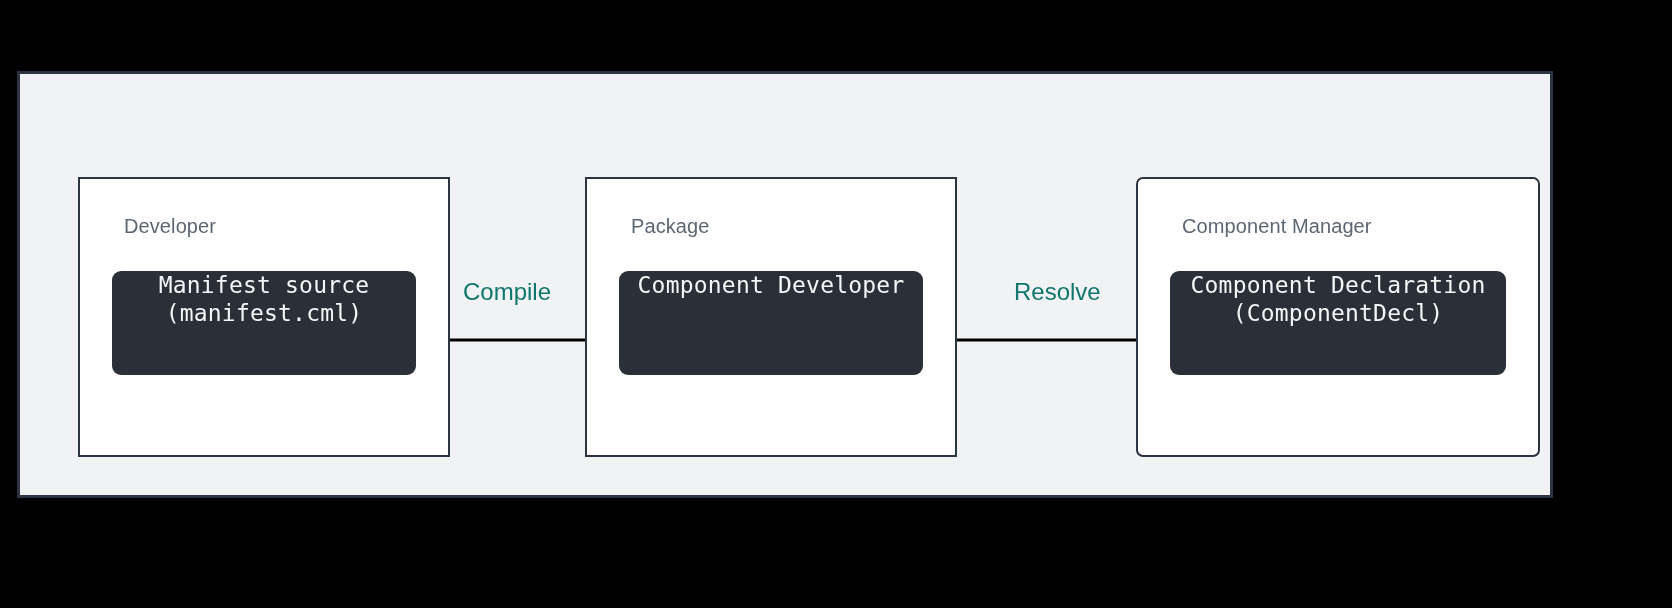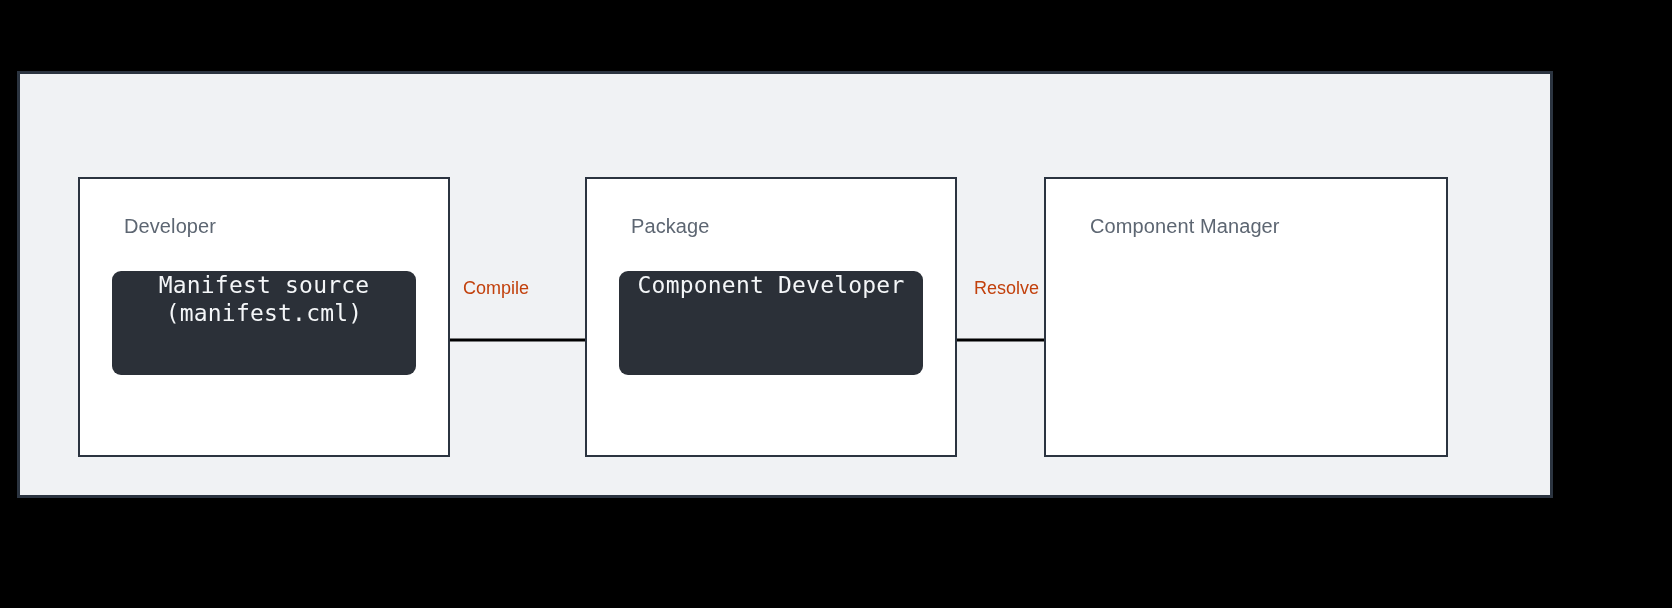--- a/index.html
+++ b/index.html
@@ -46,21 +46,21 @@
   .panel {
     position: absolute;
     background: #ffffff;
     border: 2px solid #2b3440;
     box-sizing: border-box;
     top: 177px;
     height: 280px;
   }
   #panel-developer        { left: 78px;   width: 372px; }
   #panel-package          { left: 585px;  width: 372px; text-decoration: underline; }
-  #panel-component-manager{ left: 1044px; width: 404px; }
+  #panel-component-manager{ left: 1136px; width: 404px; border-radius: 7px; }
 
   .panel-title {
     position: absolute;
     top: 36px;
     left: 44px;
     font-size: 20px;
     color: #5d6672;
     letter-spacing: 0.1px;
     white-space: nowrap;
   }
@@ -83,27 +83,27 @@
     font-size: 23px;
     color: #f4f6f8;
     line-height: 1.22;
     white-space: pre;
     letter-spacing: 0.2px;
   }
 
   
   .edge-label {
     position: absolute;
-    font-size: 18px;
-    color: #c2410c;
+    font-size: 24px;
+    color: #0f766e;
     white-space: nowrap;
     background: transparent;
   }
   #edge-label-compile { left: 463px;  top: 278px; }
-  #edge-label-resolve { left: 974px;  top: 278px; }
+  #edge-label-resolve { left: 1014px;  top: 278px; }
 </style>
 </head>
 <body>
 
 <div id="stage">
 
   <div id="canvas"></div>
 
   <svg id="arrows" viewBox="0 0 1672 608" width="1672" height="608">
     <defs>
@@ -125,18 +125,22 @@
 
   <div class="panel" id="panel-package">
     <div class="panel-title">Package</div>
     <div class="node">
       <div class="node-line">Component Developer</div>
     </div>
   </div>
 
   <div class="panel" id="panel-component-manager">
     <div class="panel-title">Component Manager</div>
+    <div class="node">
+      <div class="node-line">Component Declaration</div>
+      <div class="node-line">(ComponentDecl)</div>
+    </div>
   </div>
 
   <div class="edge-label" id="edge-label-compile">Compile</div>
   <div class="edge-label" id="edge-label-resolve">Resolve</div>
 
 </div>
 
 </body></html>

